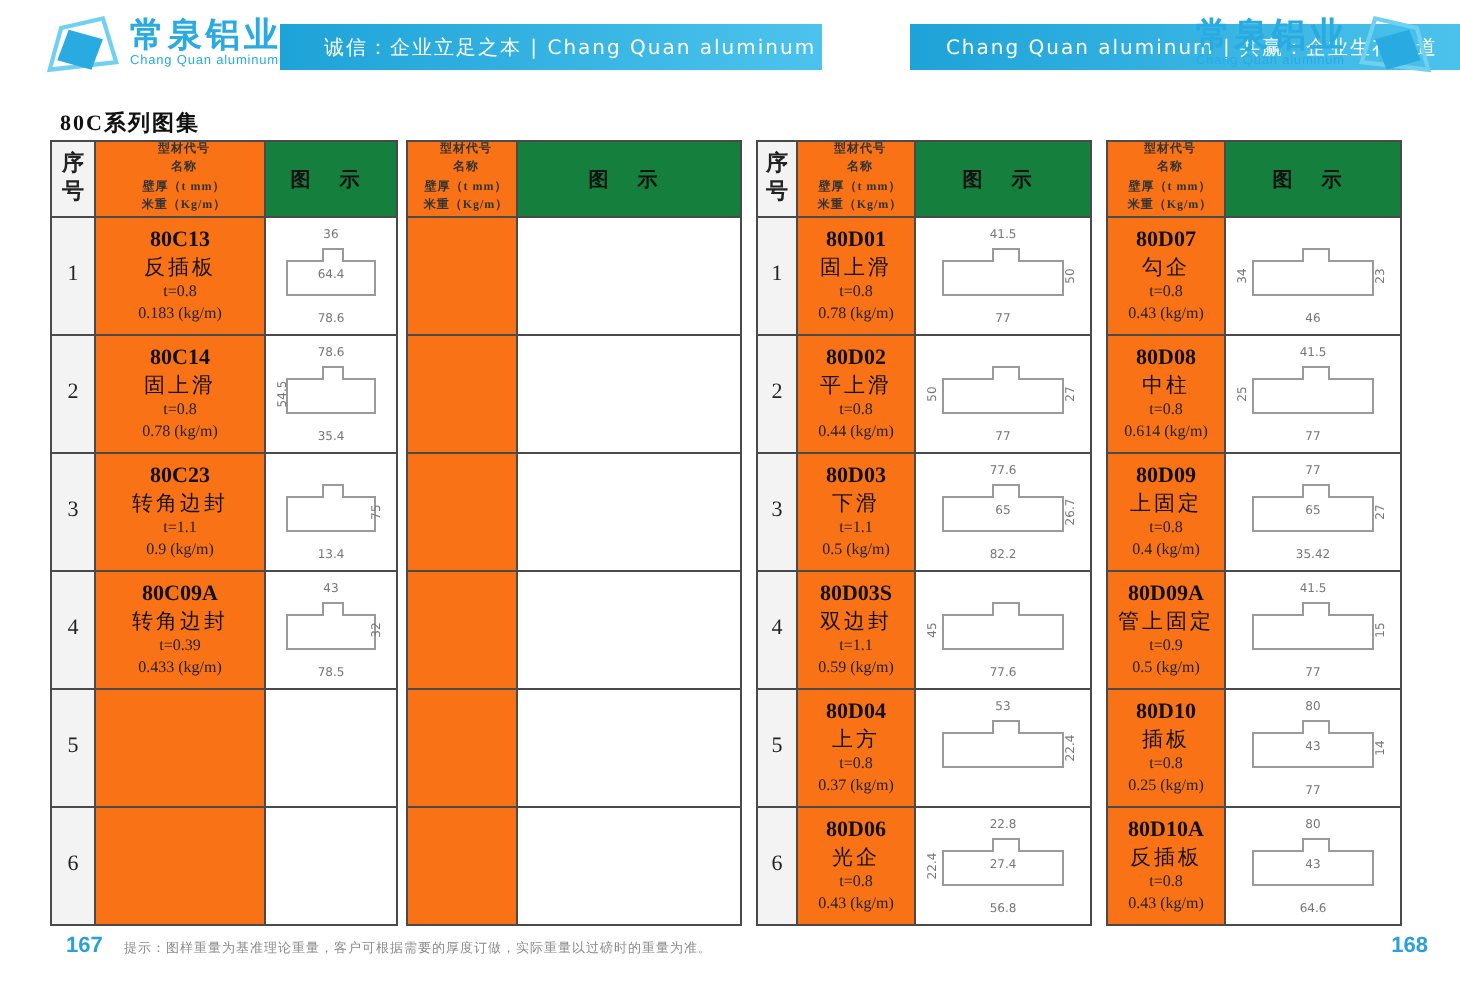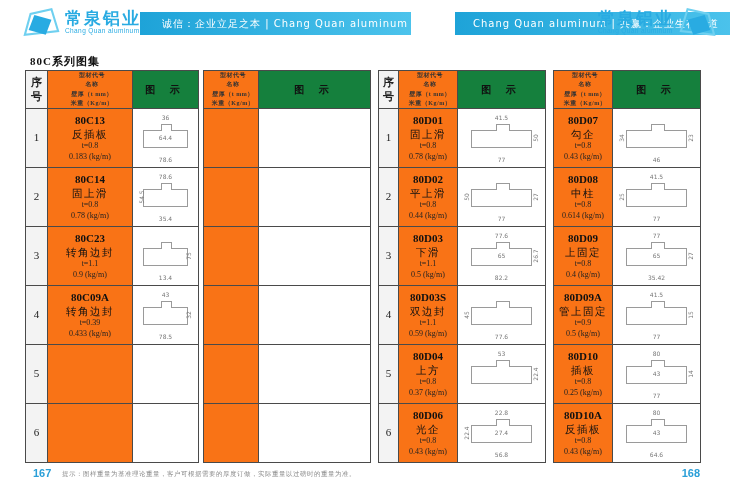--- a/index.html
+++ b/index.html
@@ -21,21 +21,21 @@
   .bar.left{left:140px;width:271px;background:linear-gradient(90deg,#1ea3d8,#4cc3ec);padding-left:22px;box-sizing:border-box;}
   .bar.right{left:442px;width:282px;background:linear-gradient(90deg,#1ea3d8,#4cc3ec);justify-content:center;margin-left:13px;}
 
   
   .series-title{position:absolute;top:54px;font-size:11px;font-weight:bold;color:#111;letter-spacing:1px;}
   .series-title.left{left:30px;}
   .series-title.right{right:30px;}
   .page-num{position:absolute;top:467px;color:#2a9fd8;font-weight:bold;font-size:11px;
             font-family:"Liberation Sans",sans-serif;}
   .page-num.left{left:5px;margin-left:28px;}
-  .page-num.right{right:30px;}
+  .page-num.right{right:16px;}
   .note{position:absolute;left:62px;top:470px;font-size:6.5px;color:#8a8a8a;letter-spacing:.5px;}
 
   
   table.ptable{position:absolute;border-collapse:collapse;table-layout:fixed;background:#fff;padding-left:40px;}
   #c_main{left:25px;top:70px;}
   #c_extra{left:203px;top:70px;}
   #d_main{left:378px;top:70px;}
   #d_extra{left:553px;top:70px;}
   .ptable th,.ptable td{border:1px solid #4a4a4a;padding:0;vertical-align:middle;text-align:center;overflow:hidden;}
   .ptable thead tr{height:36px;}

